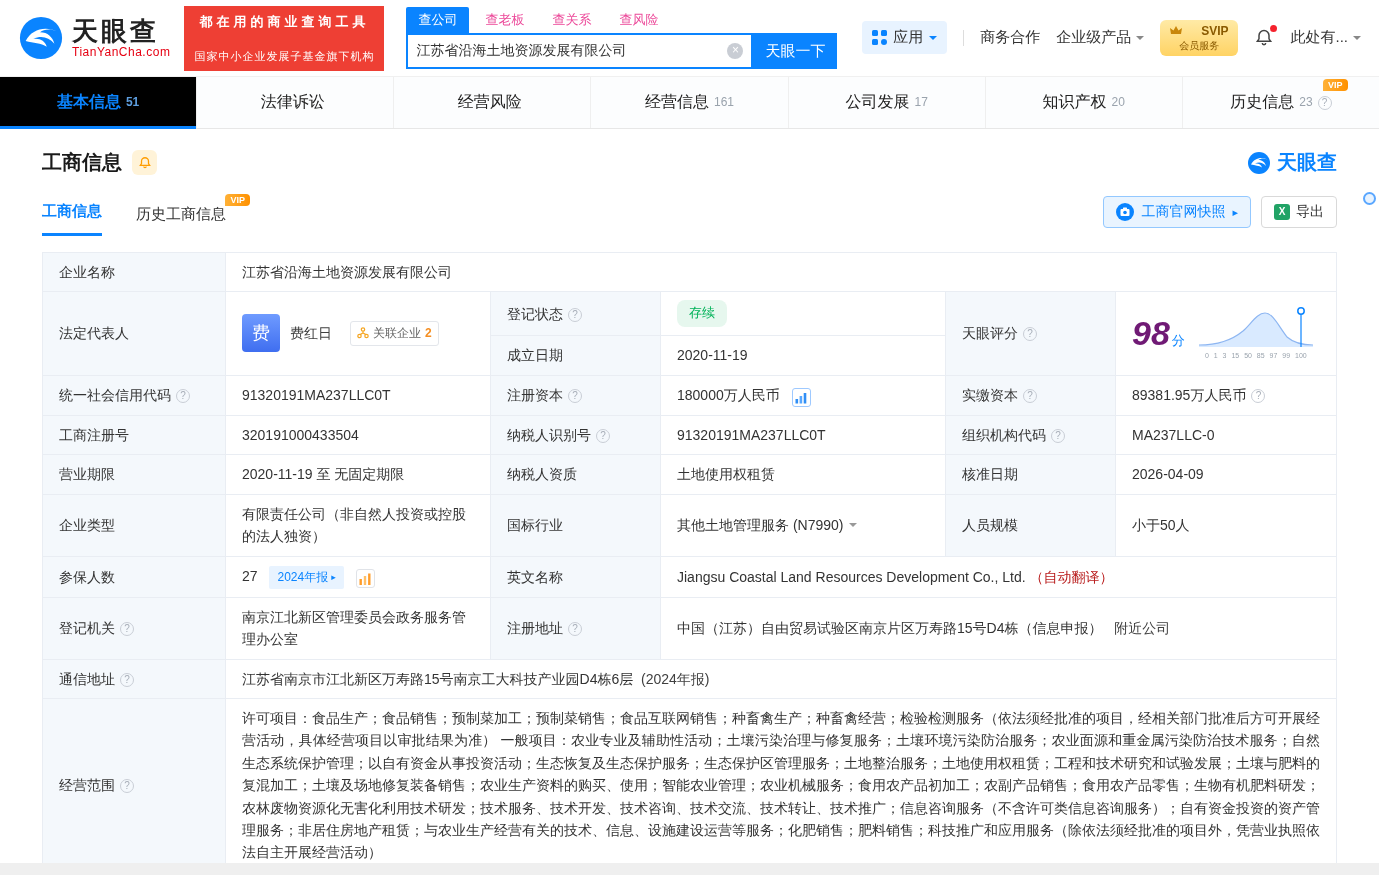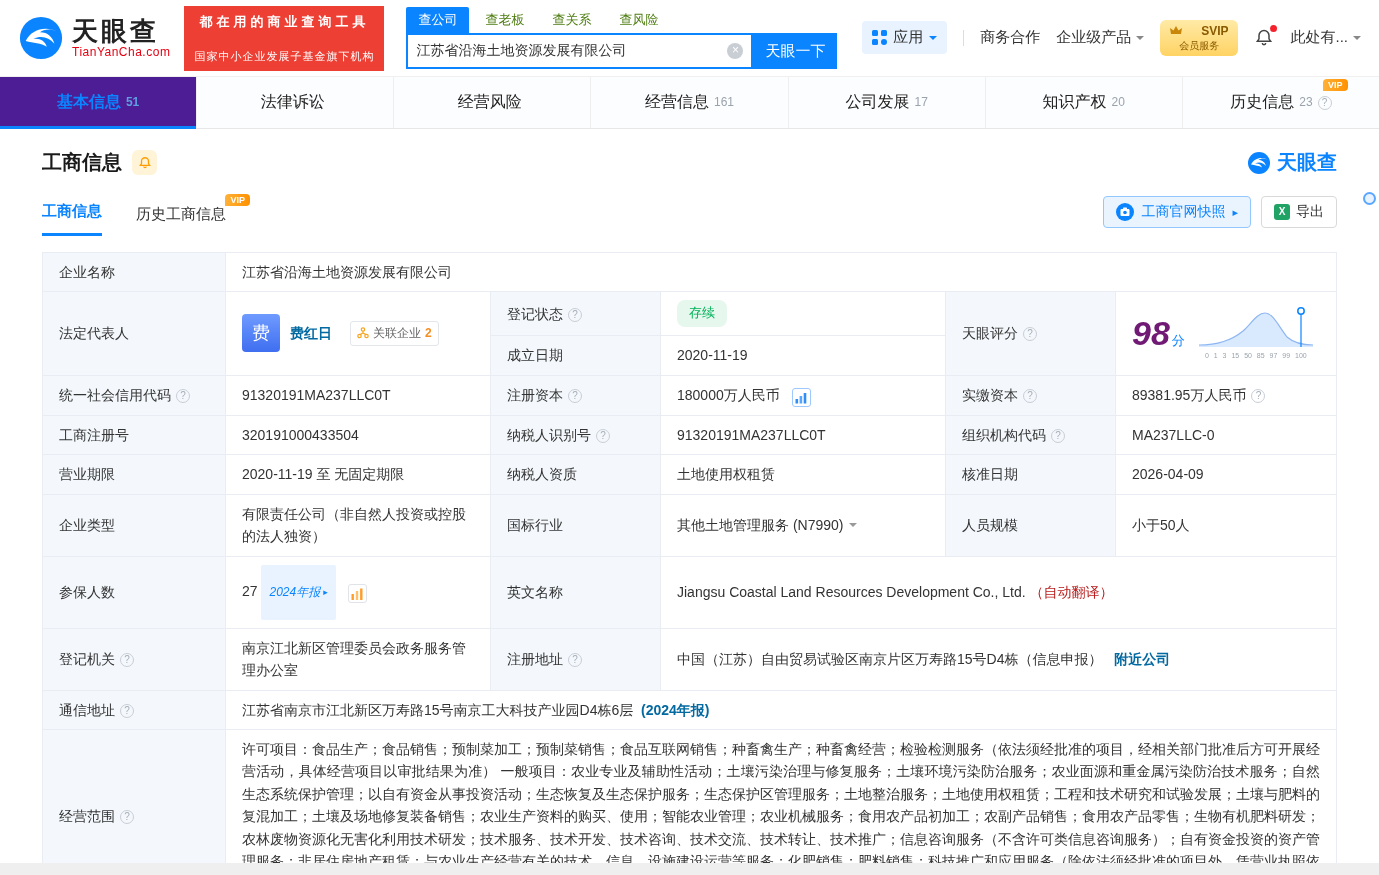--- a/index.html
+++ b/index.html
@@ -11,21 +11,21 @@
   .hdr { display:flex; align-items:center; height:76px; padding:0 18px; background:#fff; }
   .logo-wrap { display:flex; align-items:center; gap:8px; cursor:pointer; }
   .logo-cn { font-size:26px; font-weight:bold; color:#222; letter-spacing:3px; line-height:1.1; }
   .logo-en { font-size:12px; color:#e60012; letter-spacing:0.5px; }
   .slogan { margin-left:14px; background:#ee3f34; color:#fff; text-align:center; padding:7px 10px; }
   .slogan .l1 { font-size:13px; font-weight:bold; letter-spacing:4px; }
   .slogan .l2 { font-size:11px; margin-top:18px; letter-spacing:1px; }
 
   .search-area { margin-left:22px; }
   .search-tabs { display:flex; gap:4px; }
-  .stab { font-size:13px; color:#4d7c0f; padding:4px 12px; cursor:pointer; border-radius:2px 2px 0 0; }
+  .stab { font-size:13px; color:#ec4899; padding:4px 12px; cursor:pointer; border-radius:2px 2px 0 0; }
   .stab.active { background:#0a84ff; color:#fff; }
   .search-row { display:flex; }
   .search-box { width:347px; height:36px; border:2px solid #0a84ff; background:#fff; display:flex; align-items:center; padding:0 8px; }
   .search-box input { flex:1; border:none; outline:none; font-size:14px; color:#333; font-family:inherit; background:transparent; }
   .clear-ico { width:16px; height:16px; border-radius:50%; background:#c9cdd4; color:#fff; font-size:12px; line-height:15px; text-align:center; cursor:pointer; }
   .search-btn { width:84px; height:36px; background:#0a84ff; color:#fff; border:none; font-size:15px; cursor:pointer; font-family:inherit; }
 
   .hdr-right { margin-left:auto; display:flex; align-items:center; gap:16px; font-size:15px; color:#333; }
   .app-chip { display:flex; align-items:center; gap:6px; background:#e8f3ff; border-radius:4px; padding:7px 10px; cursor:pointer; }
   .vline { width:1px; height:16px; background:#ddd; }
@@ -37,21 +37,21 @@
   .svip .s1 { font-size:12px; font-weight:bold; display:flex; align-items:center; gap:19px; justify-content:center; }
   .svip .s2 { font-size:10px; margin-top:1px; }
   .bell-wrap { position:relative; cursor:pointer; display:flex; }
   .red-dot { position:absolute; top:-3px; right:-3px; width:7px; height:7px; background:#f5222d; border-radius:50%; }
 
   
   .main-tabs { display:flex; border-top:1px solid #f0f0f0; border-bottom:1px solid #e7e7e7; background:#fcfdfe; }
   .mtab { flex:1; text-align:center; padding:15px 0; font-size:16px; color:#222; border-right:1px solid #efefef; position:relative; cursor:pointer; }
   .mtab:last-child { border-right:none; }
   .mtab .cnt { font-size:12px; color:#9aa3ad; margin-left:5px; position:relative; top:-1px; }
-  .mtab.active { color:#0a84ff; font-weight:bold; background:#4c1d95; }
+  .mtab.active { color:#0a84ff; font-weight:bold; background:#000000; }
   .mtab.active .cnt { color:#5e9fe0; }
   .mtab.active::after { content:""; position:absolute; left:0; right:0; bottom:-1px; height:3px; background:#0a84ff; }
   .mtab .inner { position:relative; display:inline-block; }
   .vip-flag { position:absolute; top:-13px; right:-16px; background:linear-gradient(90deg,#ffb137,#ff9100); color:#fff; font-size:9px; font-weight:bold; padding:1px 5px; border-radius:4px 4px 4px 0; }
 
   
   .section-head { display:flex; align-items:center; padding:20px 42px 0; }
   .section-head h2 { font-size:20px; color:#1a1a1a; }
   .bell-chip { margin-left:10px; width:25px; height:25px; background:#fff3d8; border-radius:6px; display:flex; align-items:center; justify-content:center; cursor:pointer; }
   .watermark { margin-left:auto; display:flex; align-items:center; gap:6px; color:#0a84ff; font-size:20px; font-weight:bold; }
@@ -64,39 +64,39 @@
   .snapshot-btn { height:32px; display:flex; align-items:center; gap:7px; background:#e9f4ff; border:1px solid #93c8ff; border-radius:4px; color:#0a84ff; font-size:14px; padding:0 12px; cursor:pointer; font-family:inherit; }
   .snap-arrow { font-size:11px; color:#0a84ff; }
   .export-btn { height:32px; display:flex; align-items:center; gap:6px; background:#fff; border:1px solid #d9d9d9; border-radius:4px; color:#333; font-size:14px; padding:0 12px; cursor:pointer; font-family:inherit; }
   .xls-ico { width:16px; height:16px; background:#21a366; border-radius:3px; color:#fff; font-size:10px; font-weight:bold; line-height:16px; text-align:center; }
 
   
   table.info { border-collapse:collapse; table-layout:fixed; width:1295px; margin:16px 42px 0; }
   .info td { border:1px solid #e9edf3; padding:8px 16px; font-size:14px; color:#333; line-height:1.6; vertical-align:middle; word-break:break-all; }
   .info td.lbl { background:#f4f8fc; }
   .q { display:inline-block; width:14px; height:14px; border:1px solid #c9ced6; border-radius:50%; color:#a7aeb8; font-size:10px; line-height:12px; text-align:center; margin-left:5px; vertical-align:1px; cursor:pointer; }
-  .blue-link { color:#0369a1; text-decoration:none; cursor:pointer;font-weight:bold; }
+  .blue-link { color:#404040; text-decoration:none; cursor:pointer; }
   .gray-note { color:#b91c1c; }
 
   .rep { display:flex; align-items:center; gap:10px; }
   .avatar { width:38px; height:38px; border-radius:4px; background:linear-gradient(180deg,#6f9bff,#3f6ef0); color:#fff; font-size:18px; display:flex; align-items:center; justify-content:center; flex:none; }
   .rel-tag { display:inline-flex; align-items:center; gap:4px; border:1px solid #e3e6eb; border-radius:3px; padding:2px 6px; font-size:12px; color:#666; margin-left:8px; cursor:pointer; }
   .rel-num { color:#f58f23; font-weight:bold; }
 
   .green-badge { display:inline-block; background:#e6f7ee; color:#00b259; padding:3px 12px; font-size:13px; border-radius:8px; }
 
   .score-wrap { display:flex; align-items:center; gap:12px; }
   .score-num { color:#701a75; font-size:34px; font-weight:bold; font-style:italic; line-height:1; }
   .score-unit { color:#0a84ff; font-size:13px; margin-left:2px; }
   .score-chart { display:flex; flex-direction:column; }
   .score-axis { font-size:7px; color:#9aa3ad; word-spacing:3px; text-align:center; margin-top:1px; white-space:nowrap; }
 
   .ico-box { display:inline-flex; align-items:center; justify-content:center; width:19px; height:19px; border:1px solid #9ec9ff; border-radius:3px; margin-left:8px; vertical-align:-4px; cursor:pointer; }
   .ico-box.gray-b { border-color:#e0e3e8; }
-  .report-tag { display:inline-flex; align-items:center; background:#e8f3ff; color:#0a84ff; font-size:12px; padding:18px 8px; border-radius:2px; cursor:pointer;font-style:italic; }
+  .report-tag { display:inline-flex; align-items:center; background:#e8f3ff; color:#0a84ff; font-size:12px; padding:2px 8px; border-radius:2px; margin-left:8px; cursor:pointer; }
   .report-tag .tri { font-size:9px; margin-left:3px; }
   .dd-caret { display:inline-block; width:0; height:0; border:4px solid transparent; border-top-color:#999; margin-left:6px; vertical-align:-1px; cursor:pointer; }
 
   .scope-cell { line-height:1.95; text-align:justify; }
 
   .float-dot { position:absolute; right:3px; top:192px; width:13px; height:13px; border-radius:50%; border:2px solid #5aa7ff; background:#e8f3ff; cursor:pointer; }
   .bottom-gap { position:absolute; left:0; right:0; bottom:0; height:12px; background:#efefef; }
 </style>
 </head>
 <body>

